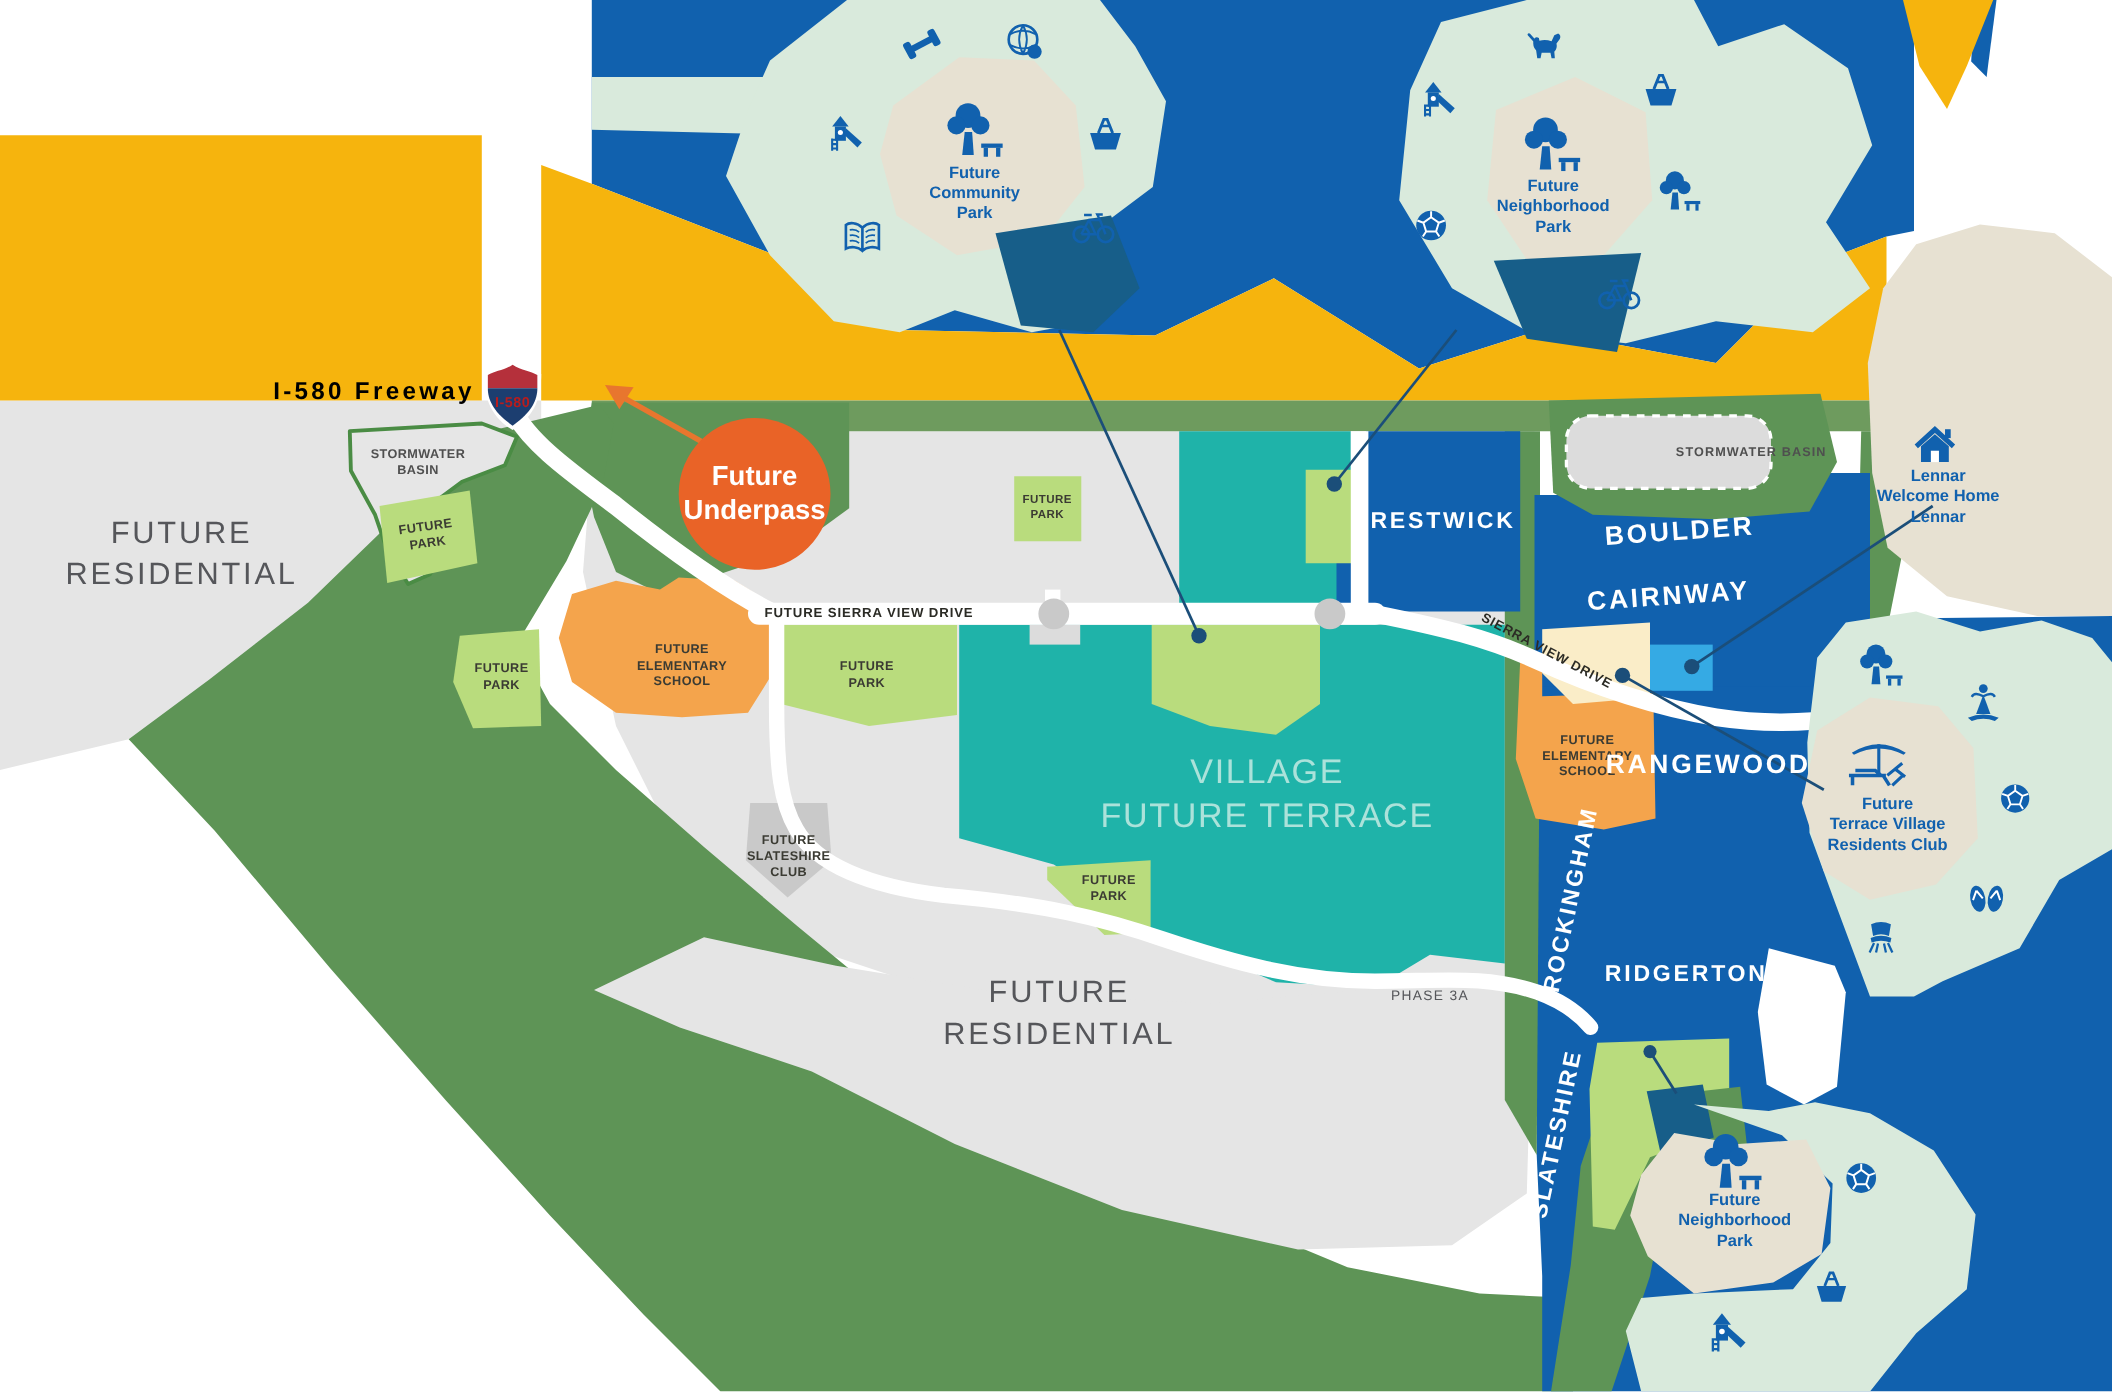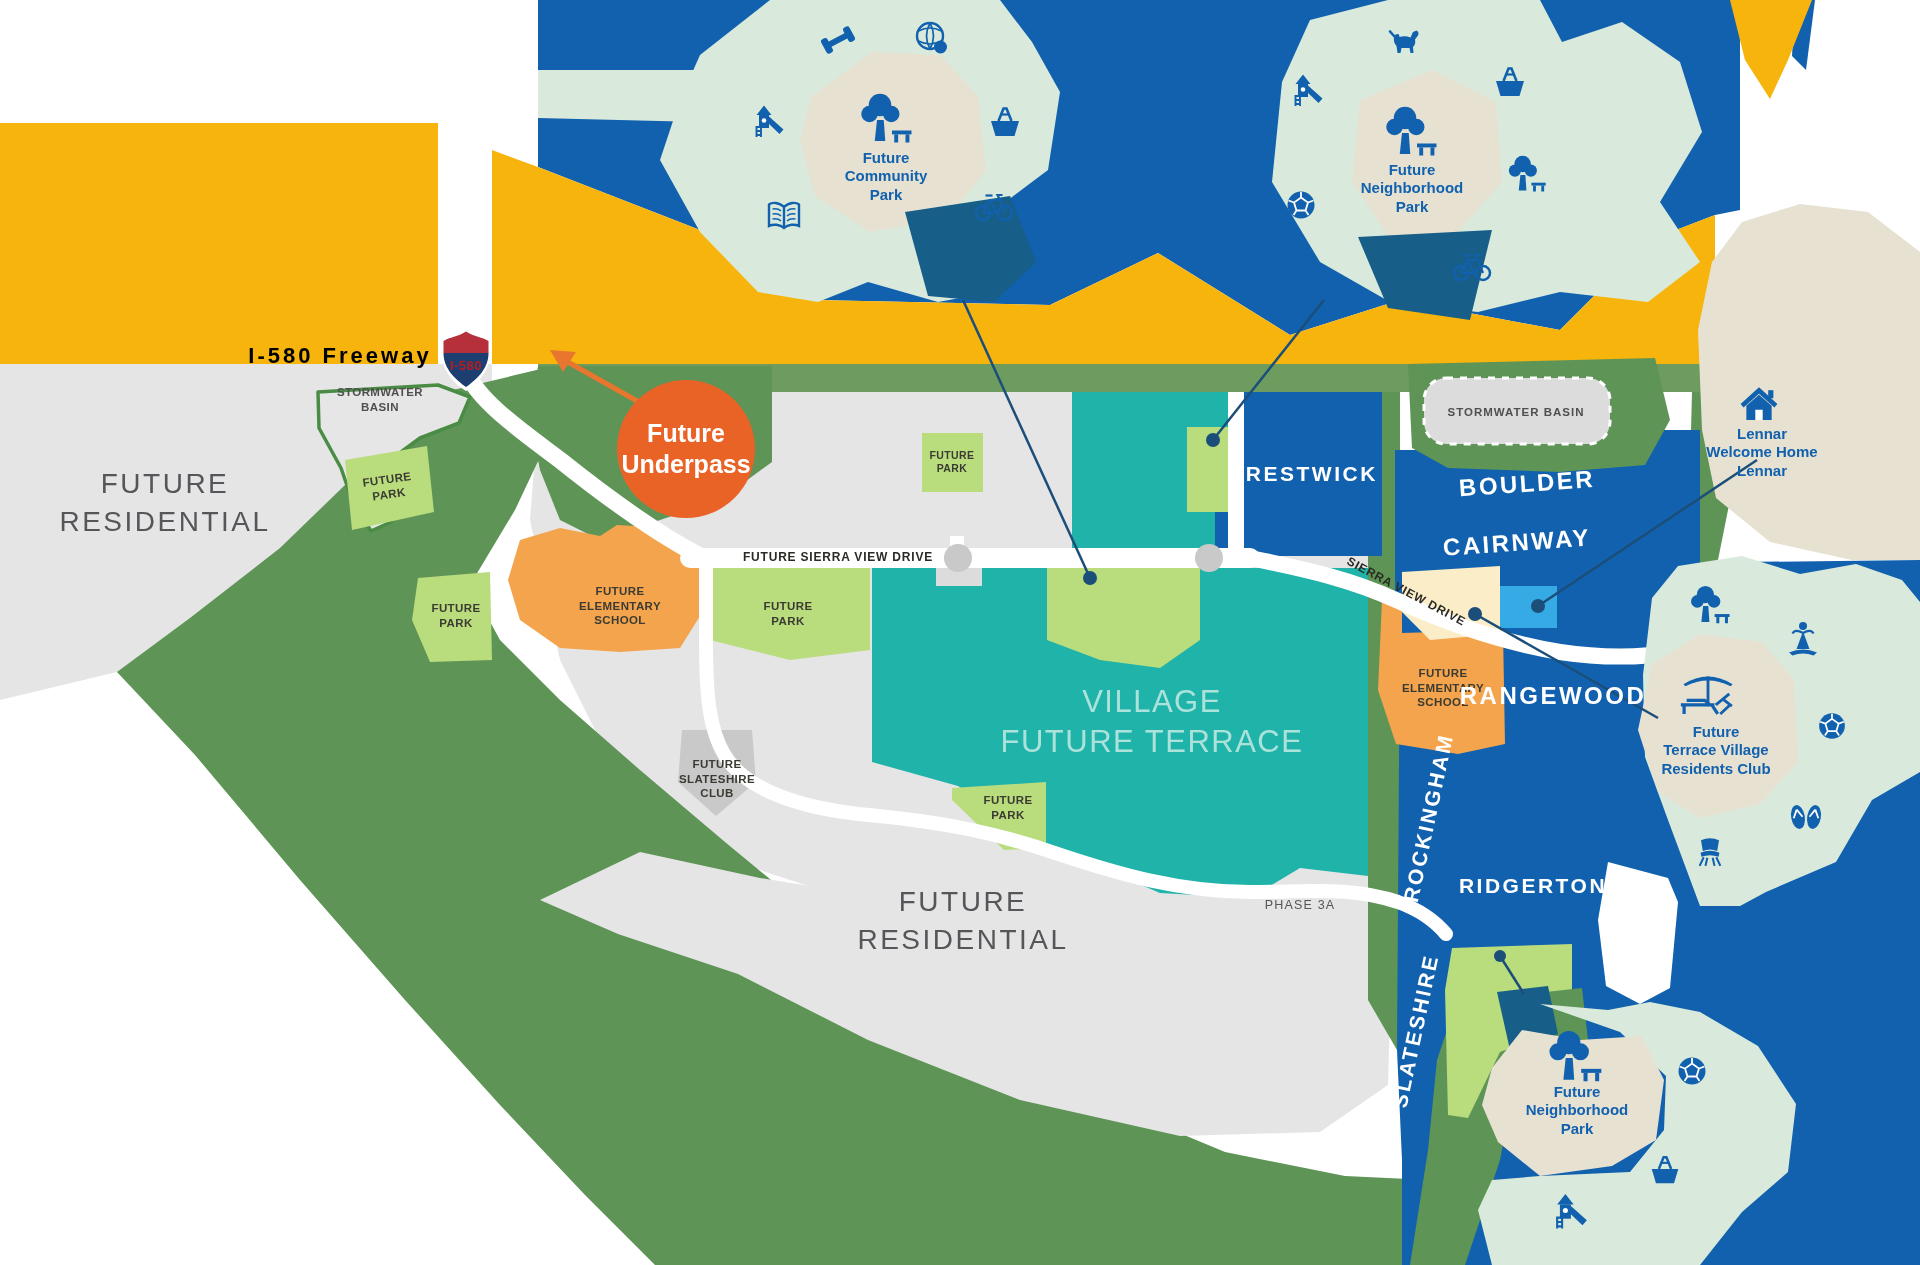--- a/index.html
+++ b/index.html
@@ -244,25 +244,25 @@
 </svg>
 
 <div class="lbl freeway-lbl" style="left:340px;top:356px">I-580 Freeway</div>
 <div class="lbl shield-txt" style="left:466px;top:366px">I-580</div>
 
 <div id="underpass">
   <span>Future</span>
   <span>Underpass</span>
 </div>
 
-<div class="lbl dark-sm" style="left:380px;top:400px;color:#4f4f4f">
+<div class="lbl dark-sm" style="left:380px;top:421px;color:#4f4f4f">
   <span>STORMWATER</span>
   <span>BASIN</span>
 </div>
-<div class="lbl dark-sm" style="left:1516px;top:412px;color:#4f4f4f;letter-spacing:1px">STORMWATER BASIN</div>
+<div class="lbl dark-sm" style="left:1592px;top:412px;color:#4f4f4f;letter-spacing:1px">STORMWATER BASIN</div>
 
 <div class="lbl gray-big" style="left:165px;top:503px">
   <span>FUTURE</span>
   <span>RESIDENTIAL</span>
 </div>
 <div class="lbl gray-big" style="left:963px;top:921px">
   <span>FUTURE</span>
   <span>RESIDENTIAL</span>
 </div>
 
@@ -291,21 +291,21 @@
   <span>FUTURE</span>
   <span>ELEMENTARY</span>
   <span>SCHOOL</span>
 </div>
 <div class="lbl dark-sm" style="left:1443px;top:688px">
   <span>FUTURE</span>
   <span>ELEMENTARY</span>
   <span>SCHOOL</span>
 </div>
 
-<div class="lbl road-lbl" style="left:838px;top:558px">FUTURE SIERRA VIEW DRIVE</div>
+<div class="lbl road-lbl" style="left:790px;top:558px">FUTURE SIERRA VIEW DRIVE</div>
 <div class="lbl road-lbl" style="left:1406px;top:592px;transform:translate(-50%,-50%) rotate(28deg)">SIERRA VIEW DRIVE</div>
 
 <div class="lbl teal-lbl" style="left:1152px;top:722px">
   <span>VILLAGE</span>
   <span>FUTURE TERRACE</span>
 </div>
 
 <div class="lbl dark-sm" style="left:717px;top:779px">
   <span>FUTURE</span>
   <span>SLATESHIRE</span>

